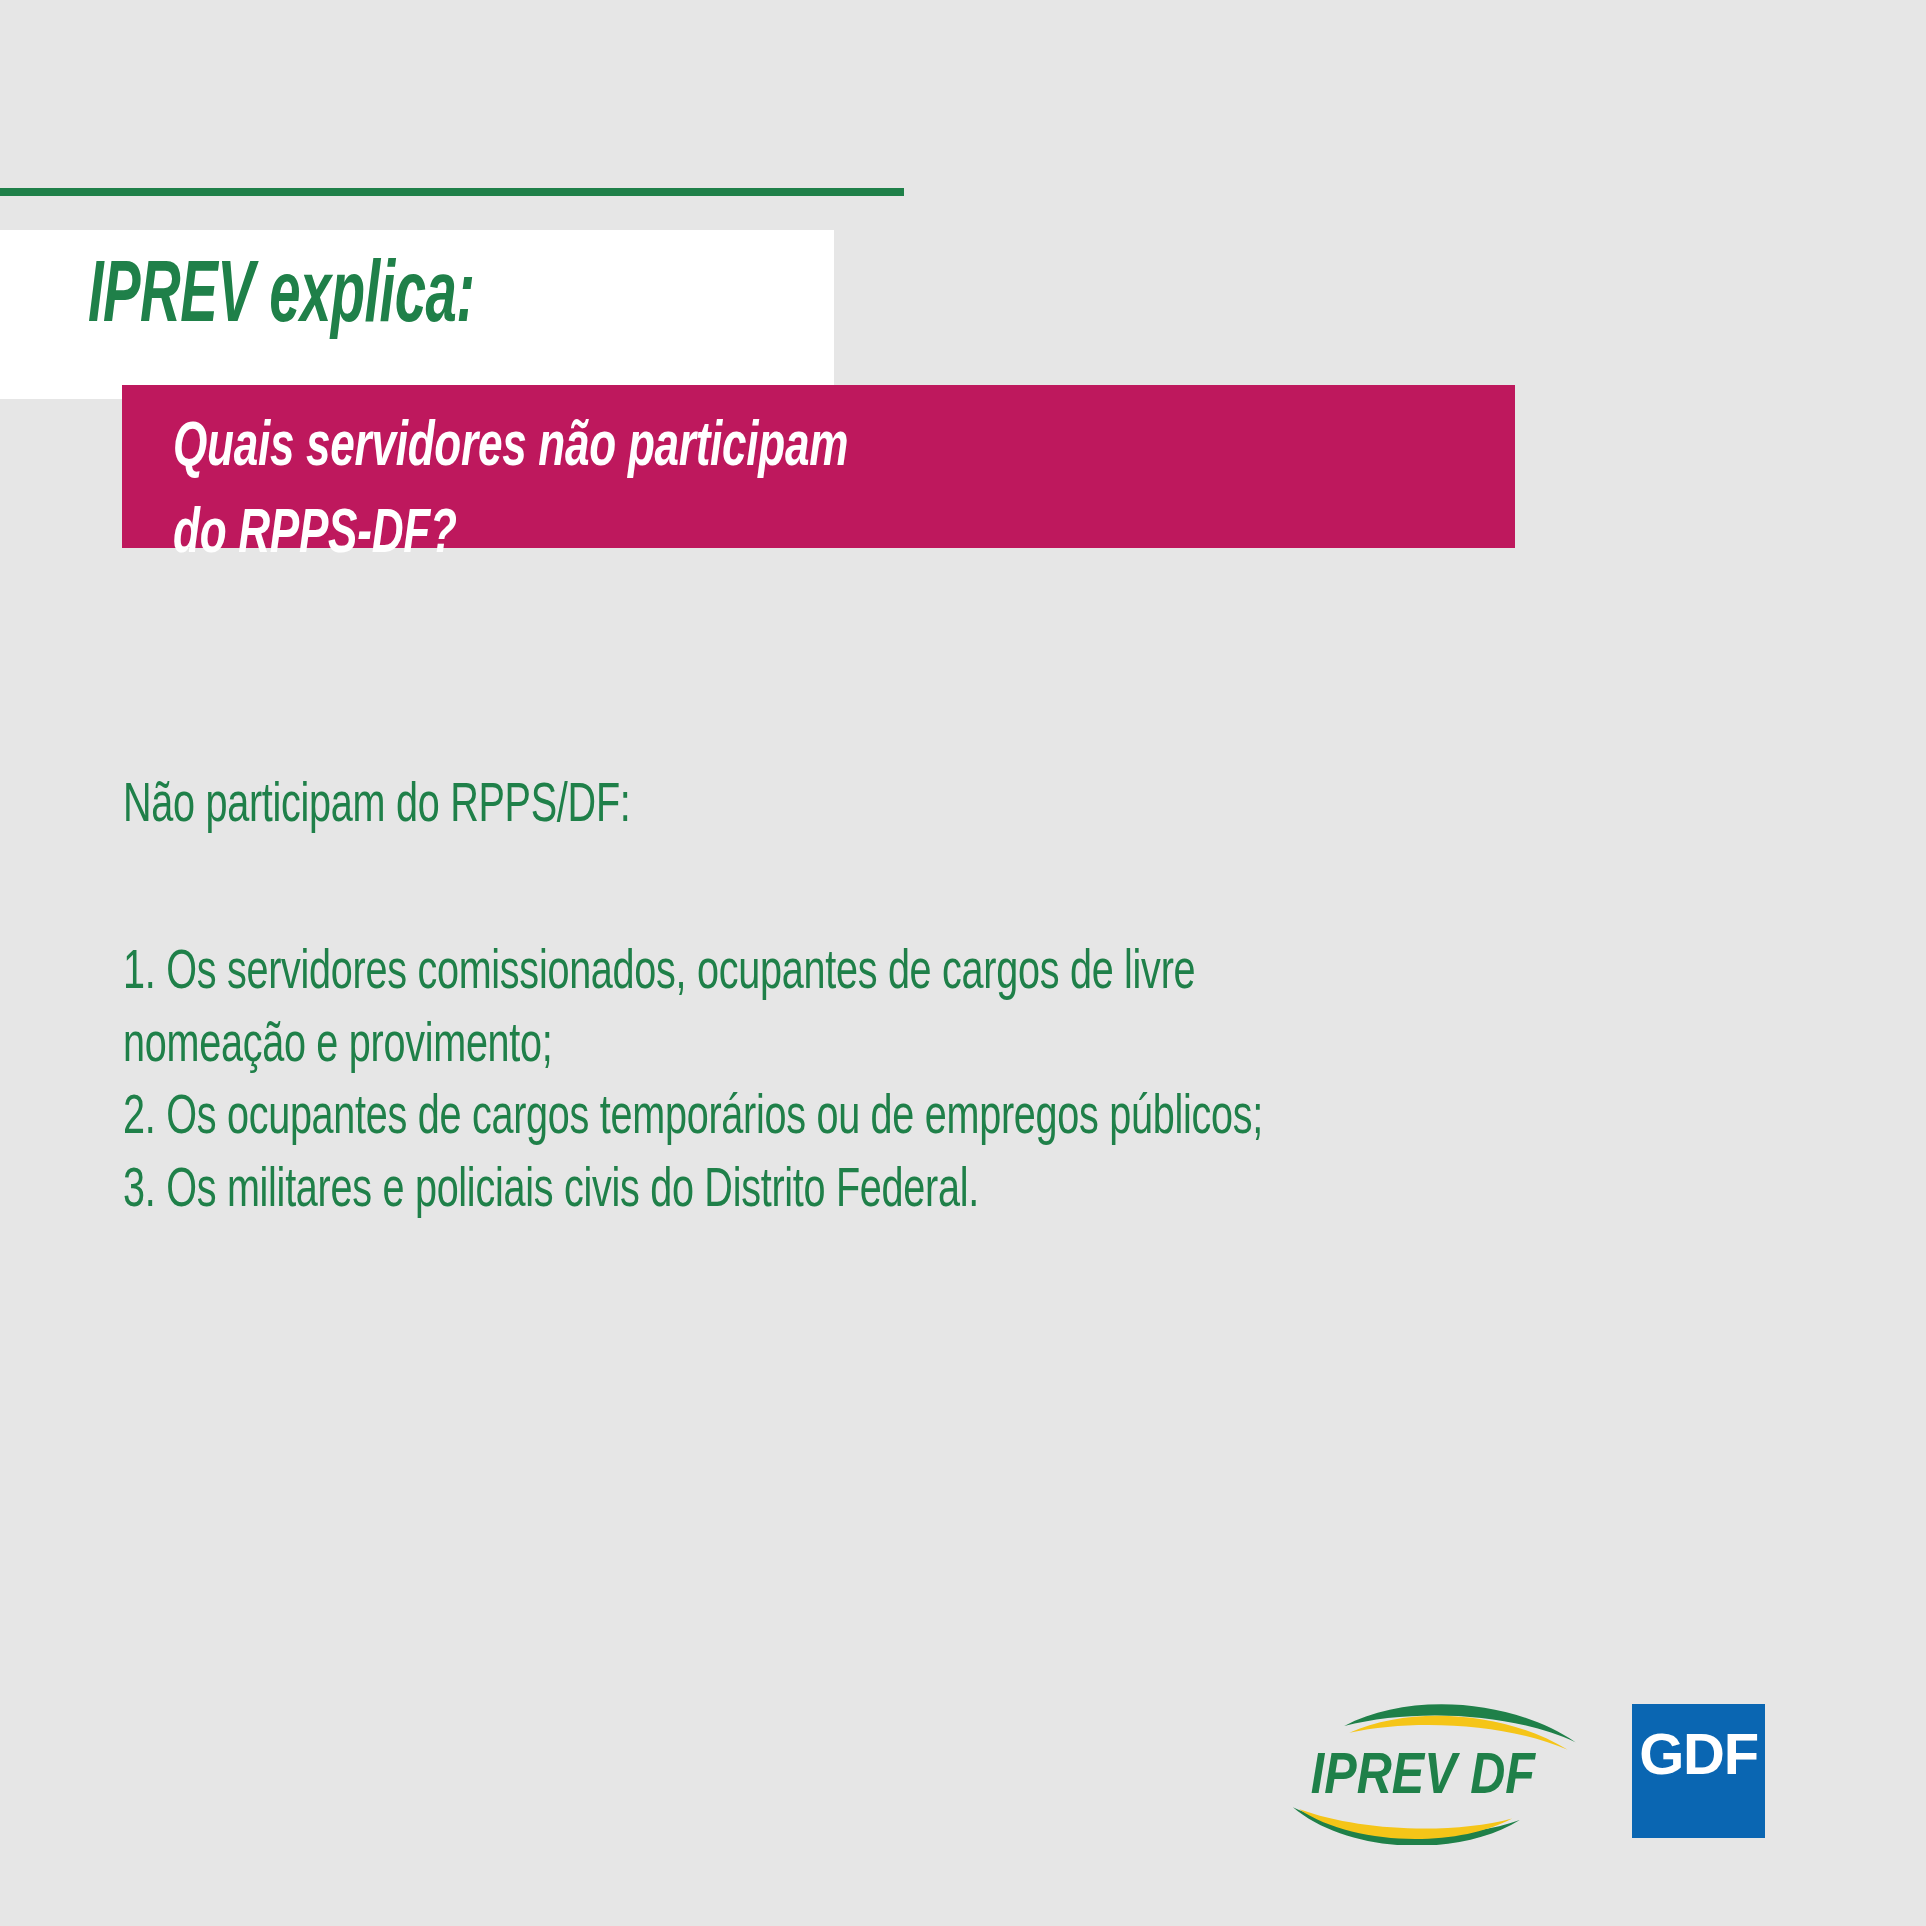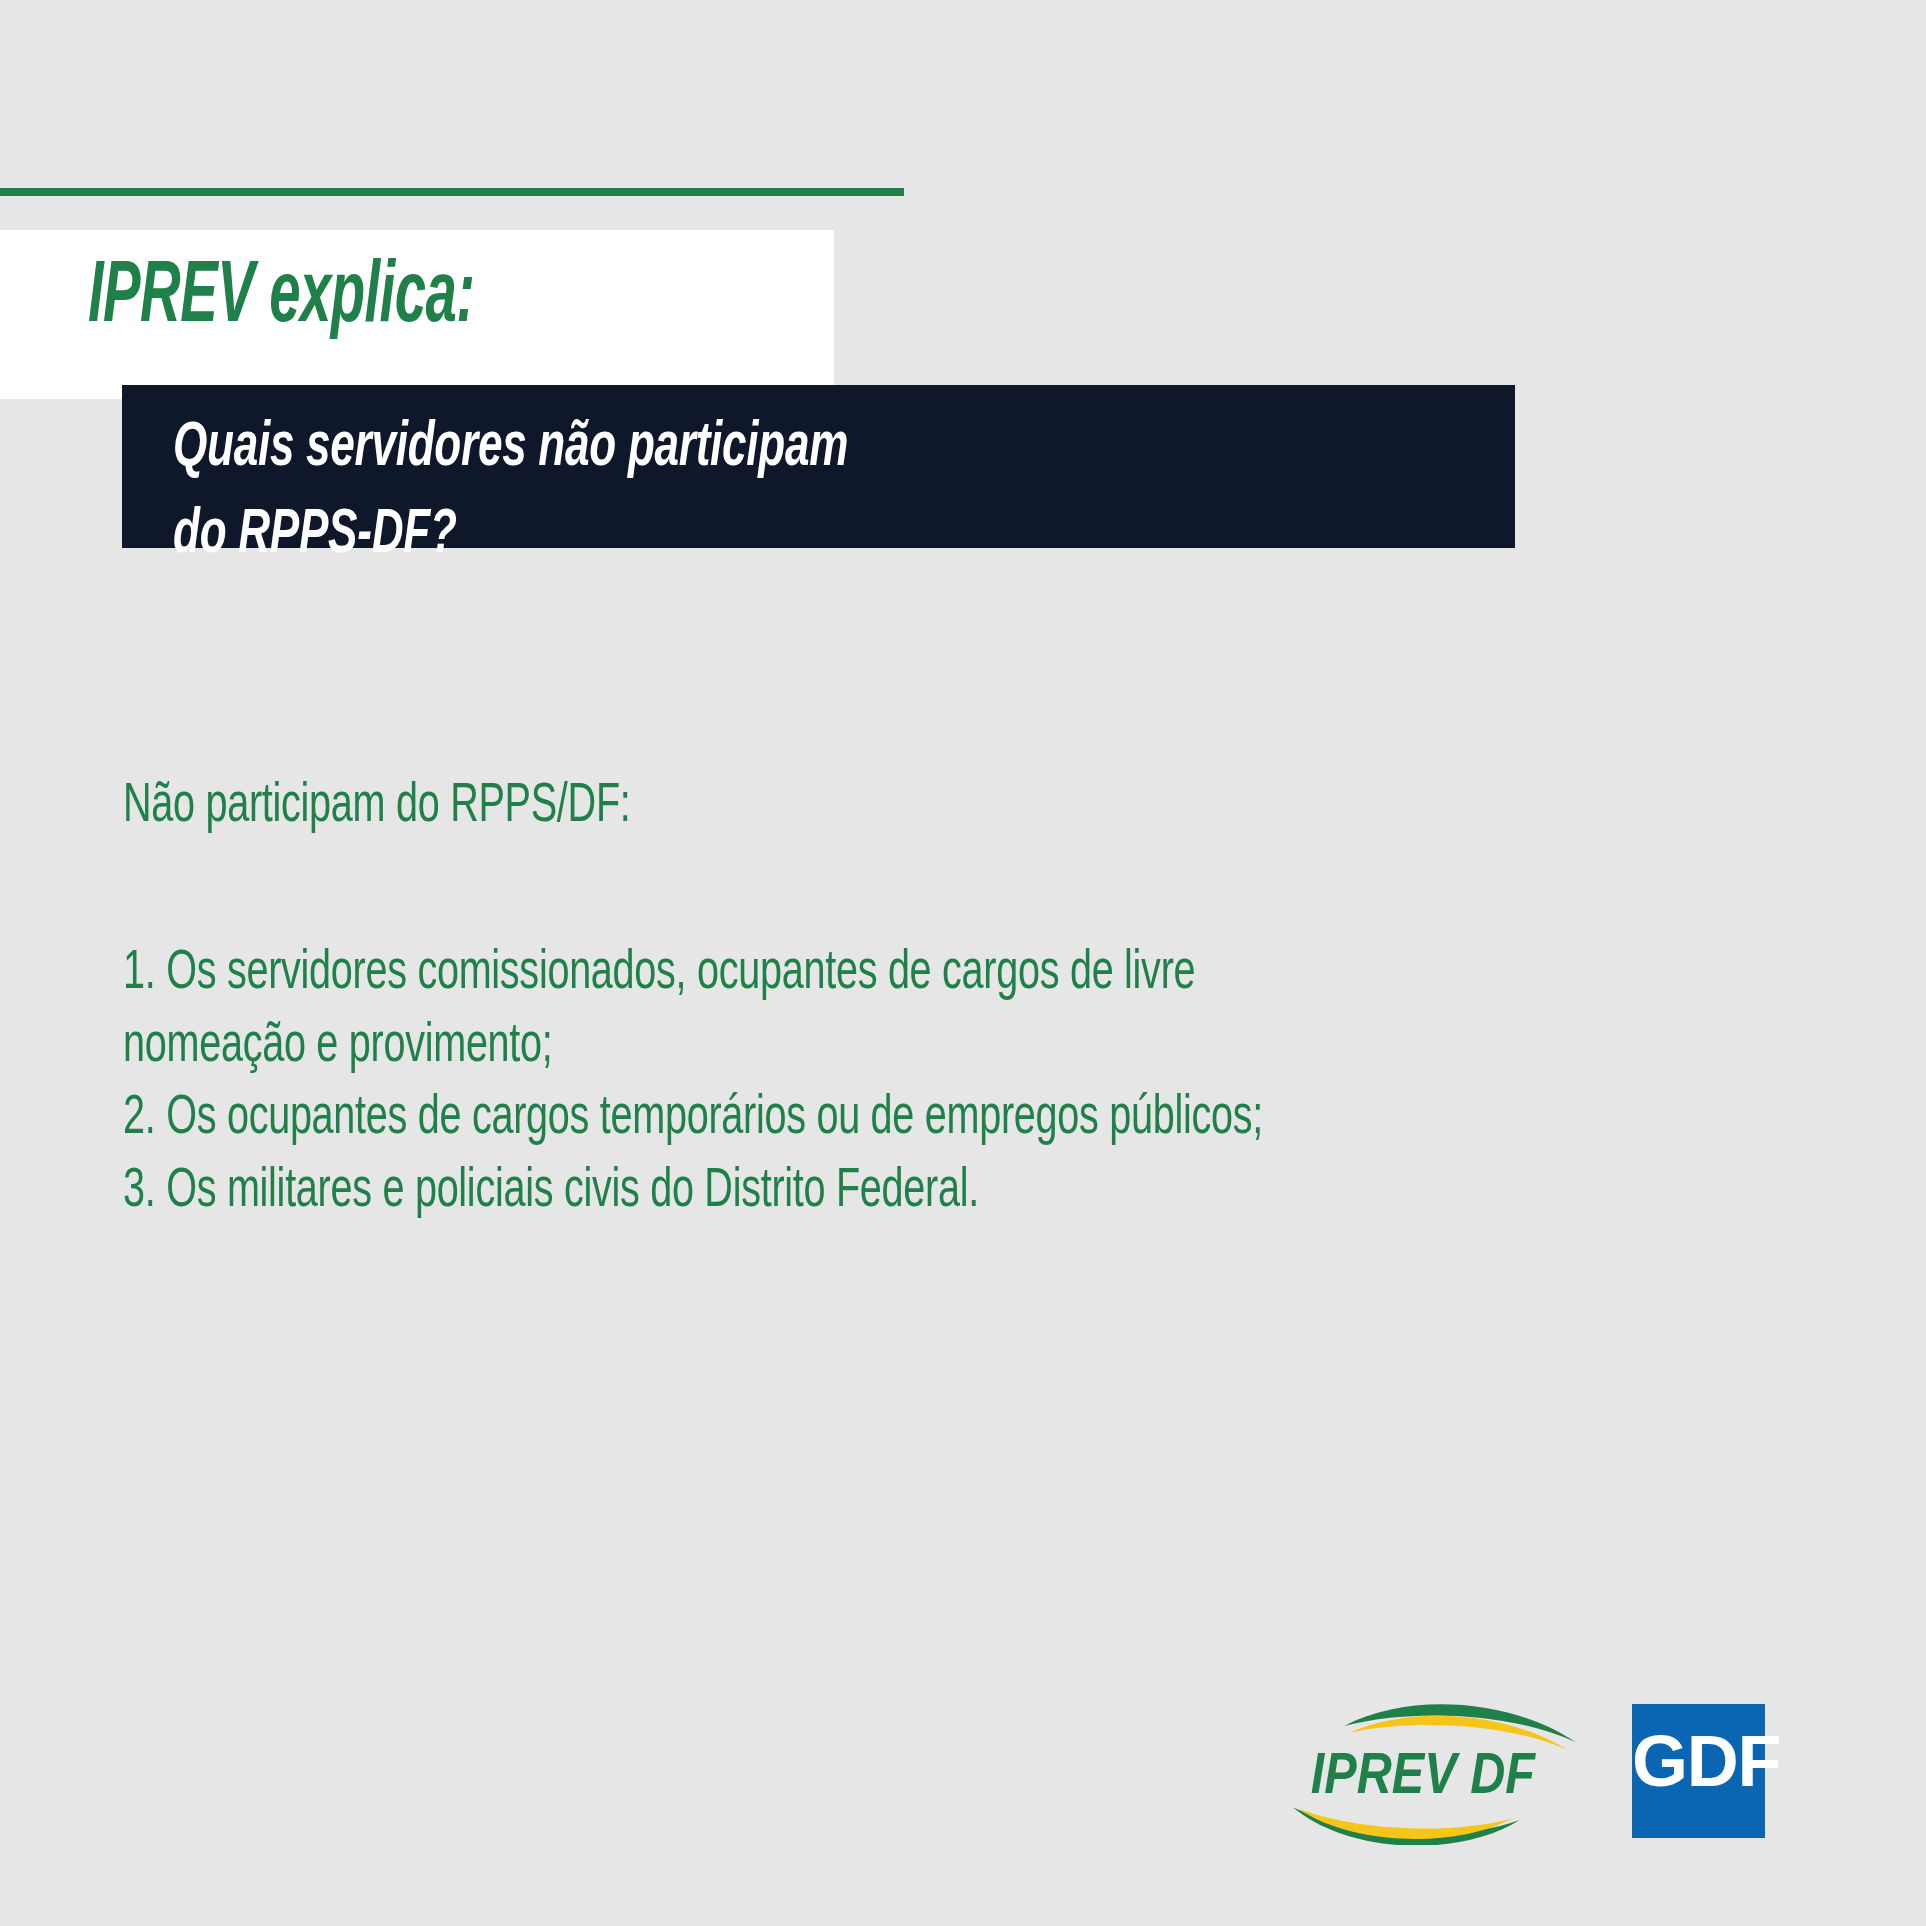--- a/index.html
+++ b/index.html
@@ -58,21 +58,21 @@
     white-space: nowrap;
   }
 
   
   .subtitle-plate {
     position: absolute;
     left: 122px;
     top: 385px;
     width: 1393px;
     height: 163px;
-    background: #0f172a;
+    background: #be185d;
   }
   .subtitle-plate .subtitle-text {
     position: absolute;
     left: 51px;
     top: 16.3px;
     font-size: 63px;
     line-height: 1.36;
     font-weight: 700;
     font-style: italic;
     color: #ffffff;
@@ -143,21 +143,21 @@
     width: 133px;
     height: 134px;
     background: #0a66b2;
   }
   .gdf-badge .gdf-text {
     position: absolute;
     left: 0;
     right: 0;
     top: 20.5px;
     text-align: center;
-    font-size: 72px;
+    font-size: 58px;
     line-height: 1;
     font-weight: 700;
     color: #ffffff;
     letter-spacing: -1.3px;
   }
 </style>
 </head>
 <body>
 
 <div id="poster">

